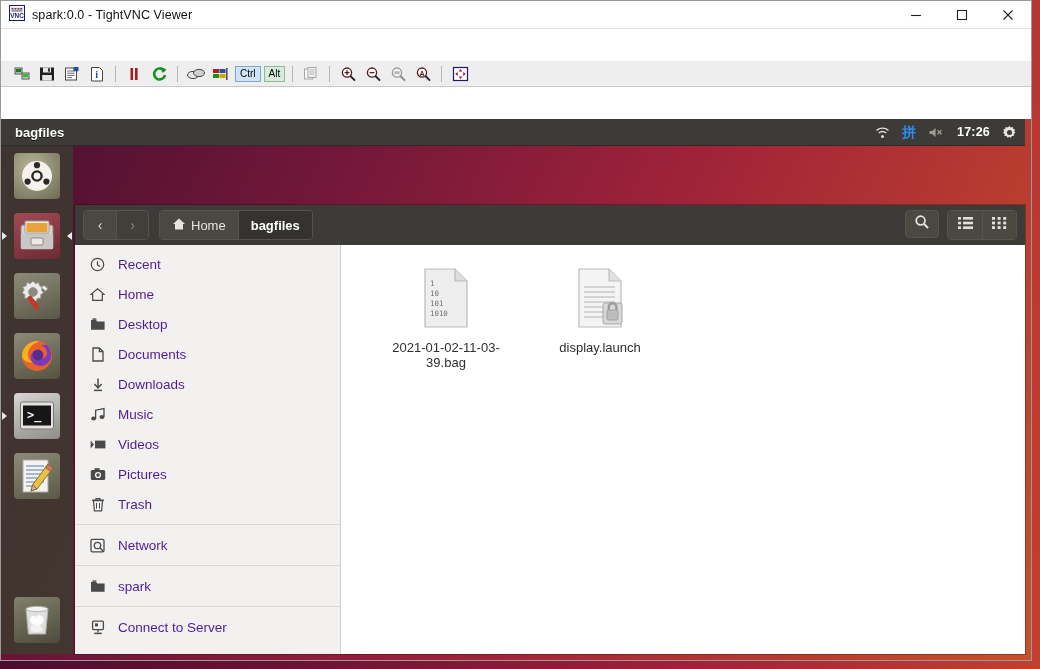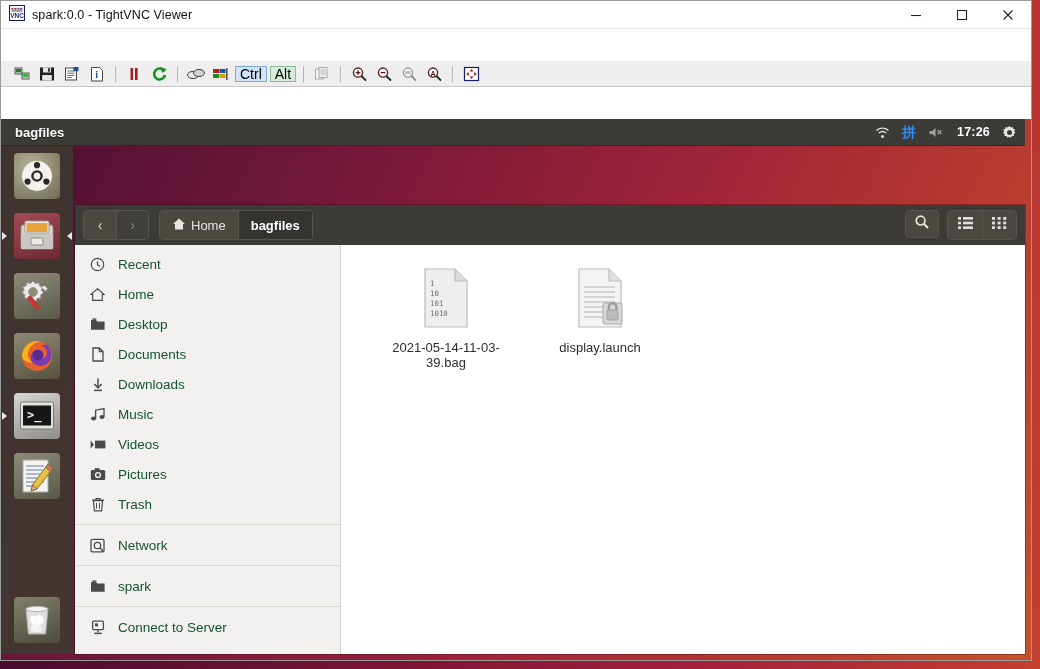--- a/index.html
+++ b/index.html
@@ -43,21 +43,21 @@
     height:26px; flex:0 0 26px; background:#eeeeee;
     border-bottom:1px solid #c8c8c8;
     display:flex; align-items:center; padding-left:10px; gap:3px;
   }
   .tb-btn {
     width:22px; height:20px; display:flex; align-items:center; justify-content:center;
     cursor:pointer; border:1px solid transparent;
   }
   .tb-sep { width:1px; height:16px; background:#b6b6b6; margin:0 4px; }
   .tb-key {
-    font-size:14px; font-family:"Liberation Sans",sans-serif;
+    font-size:10px; font-family:"Liberation Sans",sans-serif;
     background:#cfe4f7; border:1px solid #7fa8cd; color:#000;
     padding:1px 4px 1px 4px; line-height:12px; cursor:pointer;
   }
   .tb-key.alt { background:#d8ecdb; border-color:#8fb894; }
 
   
   #remote-screen {
     flex:1 1 auto; position:relative; overflow:hidden;
     background:linear-gradient(115deg,#4a1030 0%,#76183a 30%,#9e2239 55%,#b83a30 80%,#c4512c 100%);
   }
@@ -147,21 +147,21 @@
 
   #fm-body { flex:1 1 auto; display:flex; min-height:0; }
 
   #fm-sidebar {
     width:266px; flex:0 0 266px; background:#f2f1f0;
     border-right:1px solid #d4d1cd; overflow:hidden;
     padding-top:4px;
   }
   .place {
     height:30px; display:flex; align-items:center; gap:12px;
-    padding:0 14px; cursor:pointer; color:#14532d; font-size:13.5px;
+    padding:0 14px; cursor:pointer; color:#4c1d95; font-size:13.5px;
   }
   .place-icon {
     width:17px; flex:0 0 17px; display:flex; align-items:center; justify-content:center;
     color:#4a4a4a;
   }
   .place-sep { height:1px; background:#dcd9d5; margin:5px 0; }
 
   #fm-content { flex:1 1 auto; background:#ffffff; position:relative; overflow:hidden; }
   #icon-grid {
     display:flex; flex-wrap:wrap; align-content:flex-start;
@@ -682,21 +682,21 @@
                   <path d="M6 2 h30 L48 14 V60 H6 z" fill="#eeeeee" stroke="#b9b9b9" stroke-width="1.2"></path>
                   <path d="M36 2 V14 H48" fill="#dcdcdc" stroke="#b9b9b9" stroke-width="1.2"></path>
                   <g font-family="DejaVu Sans Mono, monospace" font-size="7.4" fill="#6e6e6e">
                     <text x="11" y="19">1</text>
                     <text x="11" y="29">10</text>
                     <text x="11" y="39">101</text>
                     <text x="11" y="49">1010</text>
                   </g>
                 </svg>
               </span>
-              <span class="file-label">2021-05-14-11-03-39.bag</span>
+              <span class="file-label">2021-01-02-11-03-39.bag</span>
             </div>
 
             <div class="file-item">
               <span>
                 <svg width="54" height="62" viewBox="0 0 54 62">
                   <path d="M6 2 h30 L48 14 V60 H6 z" fill="#f4f4f4" stroke="#bcbcbc" stroke-width="1.2"></path>
                   <path d="M36 2 V14 H48" fill="#e0e0e0" stroke="#bcbcbc" stroke-width="1.2"></path>
                   <g stroke="#c9c9c9" stroke-width="1.5">
                     <line x1="11" y1="20" x2="42" y2="20"></line>
                       <line x1="11" y1="25" x2="42" y2="25"></line>

